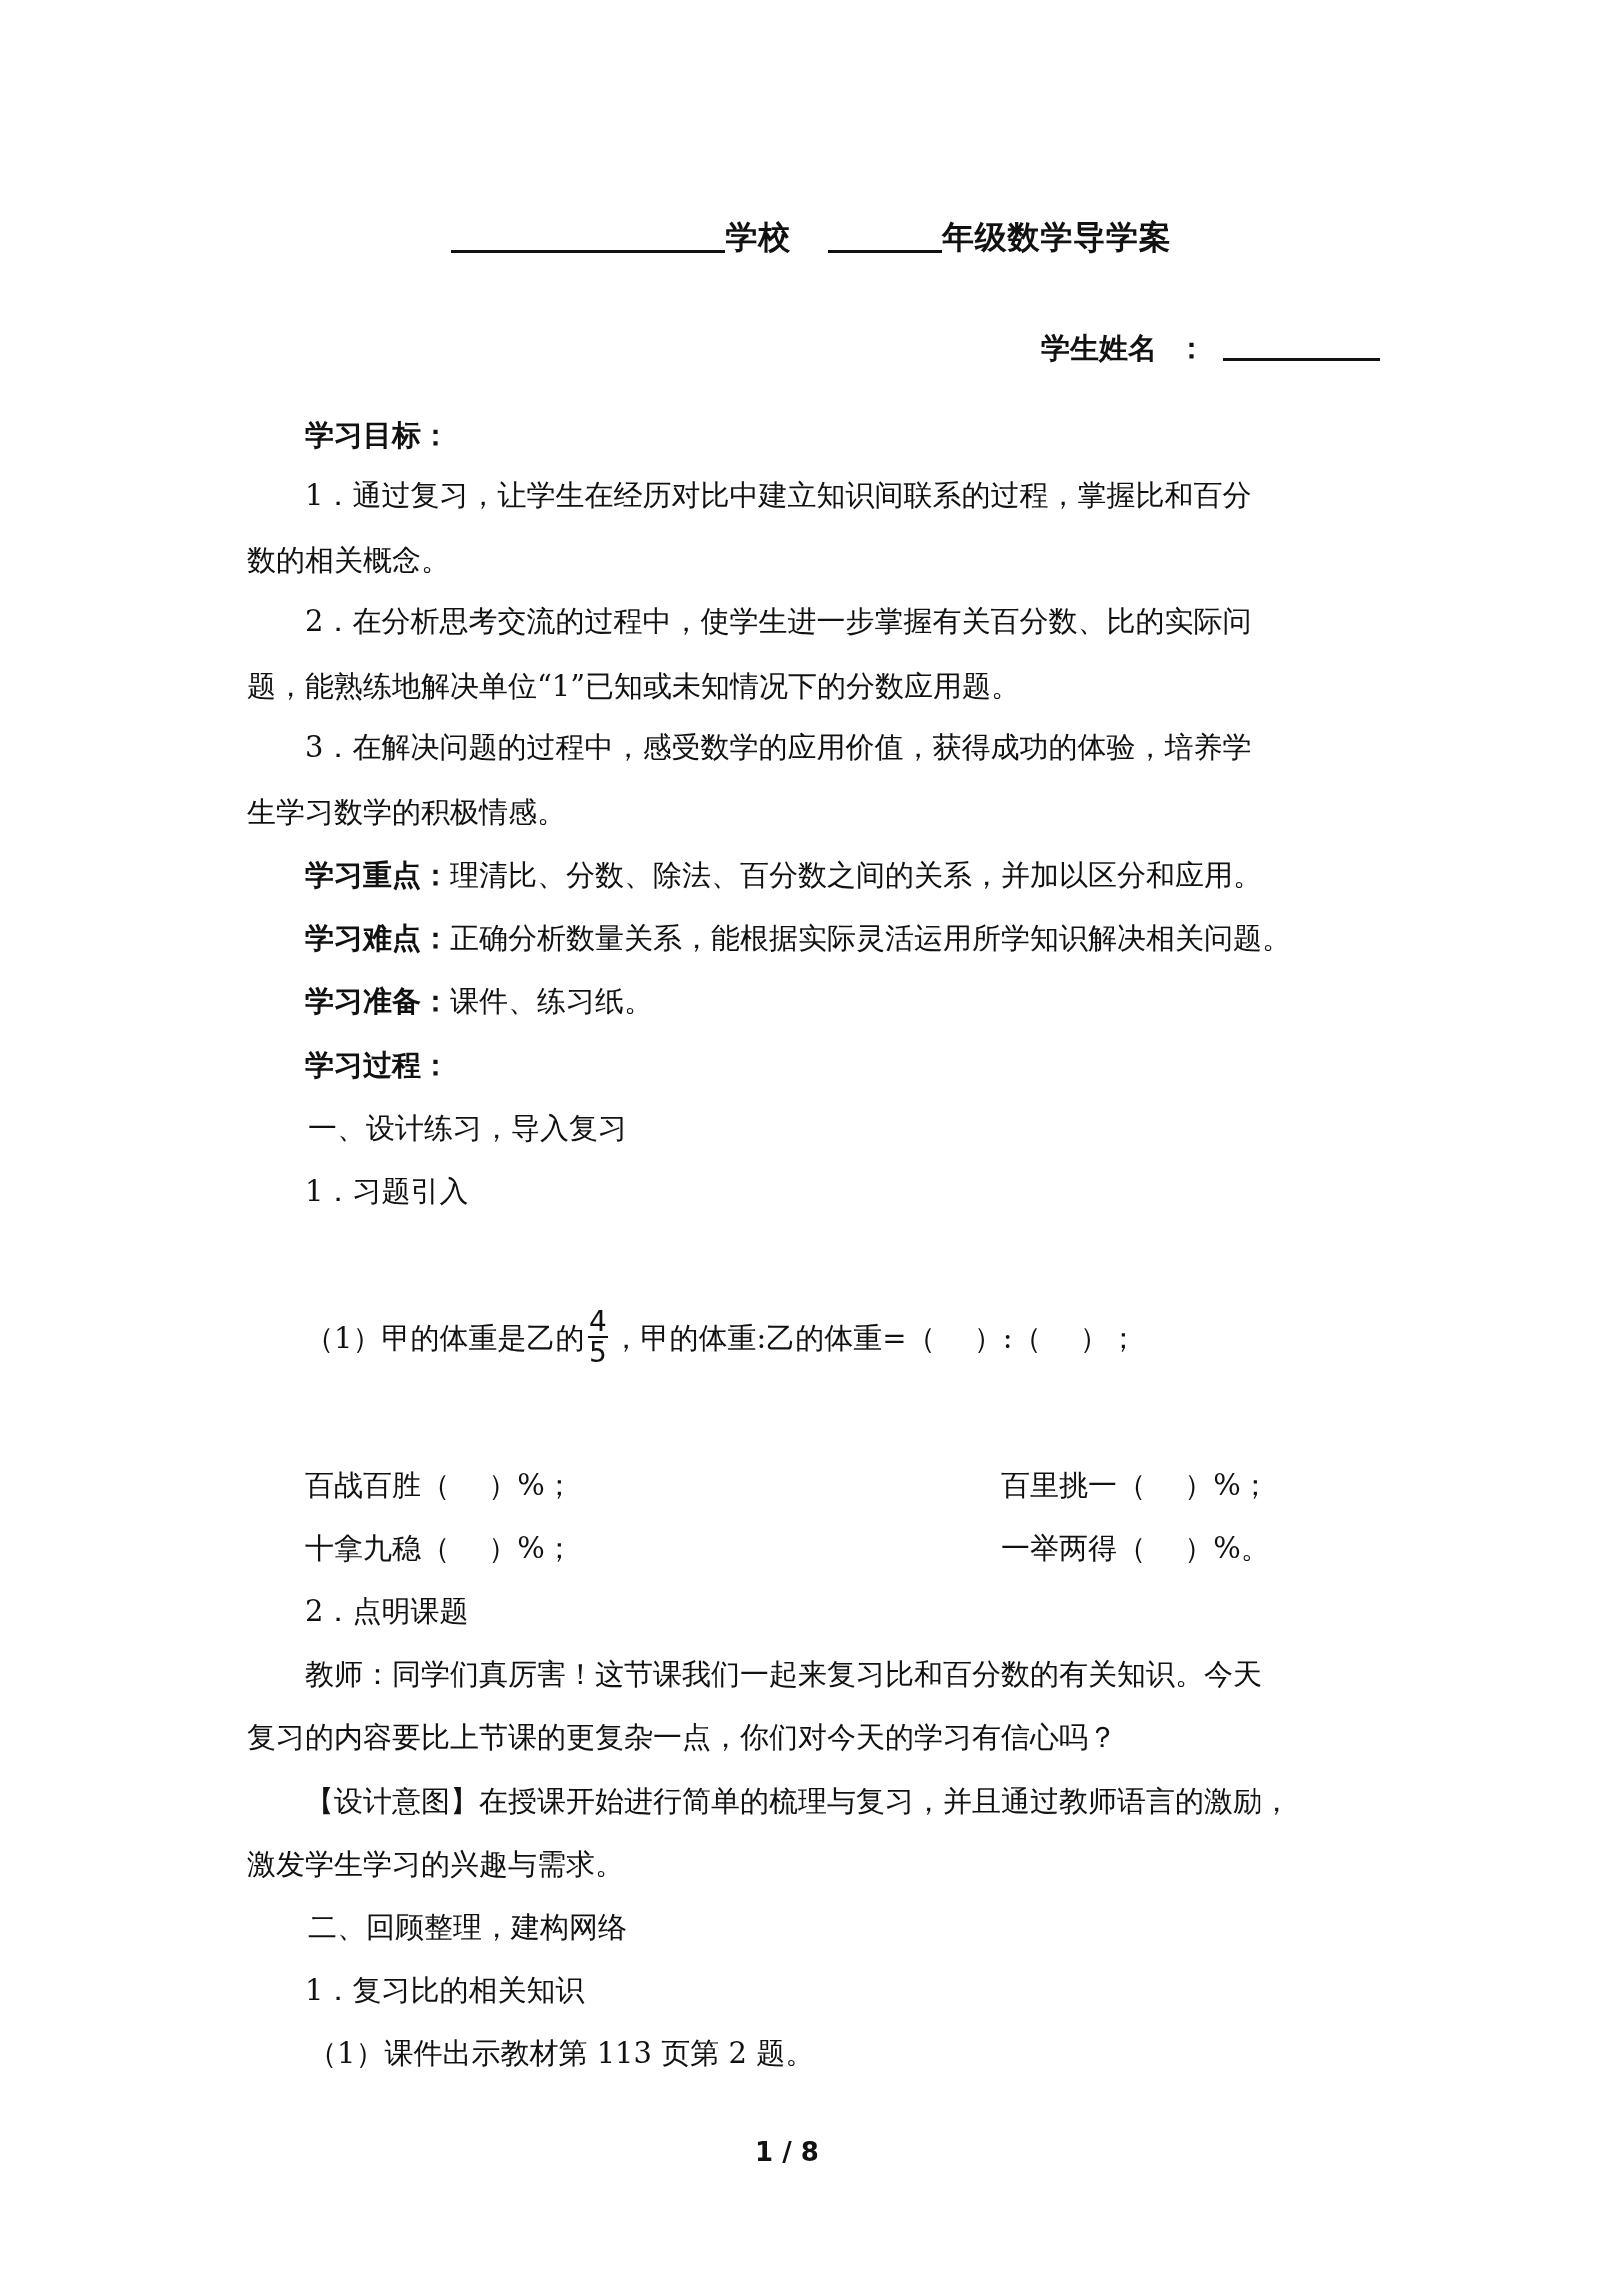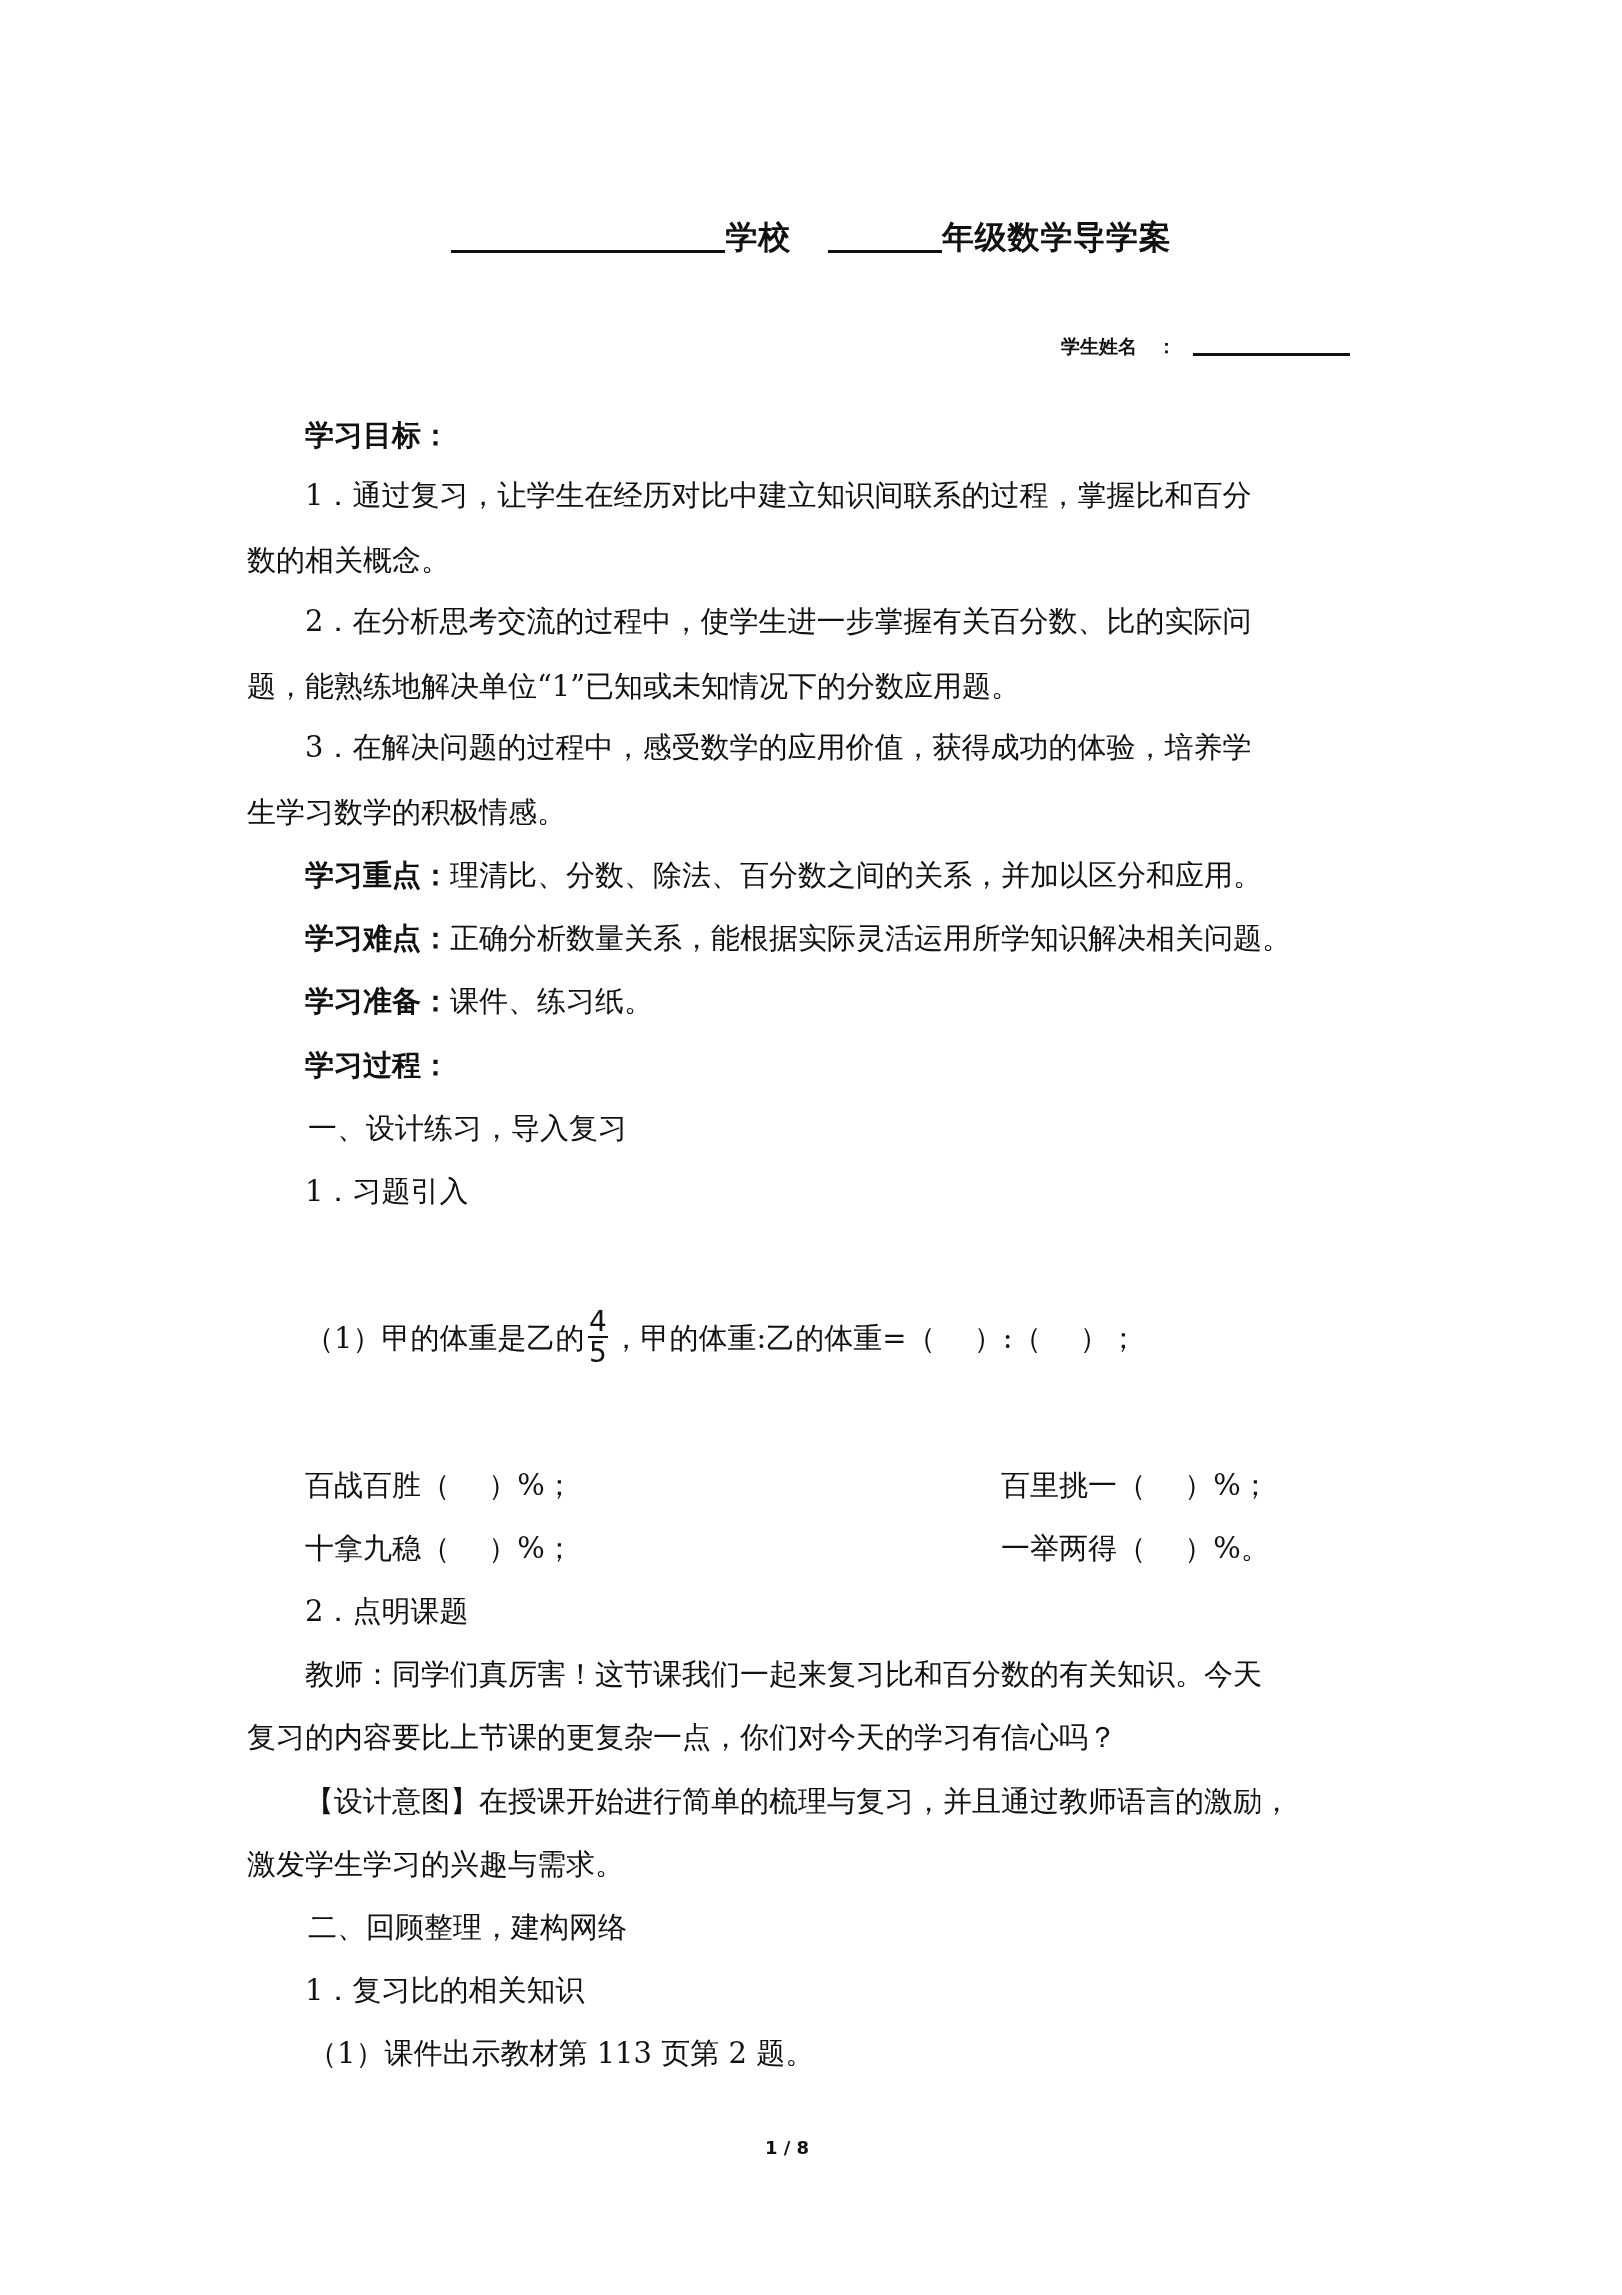--- a/index.html
+++ b/index.html
@@ -12,43 +12,43 @@
   .title {
     position: absolute; top: 205px; left: 0; width: 1623px; text-align: center;
     font-family: "DejaVu Sans", "Liberation Sans", sans-serif;
     font-weight: bold; font-size: 32px; line-height: 46px; letter-spacing: 0.8px;
   }
   .blank { display: inline-block; border-bottom: 3.1px solid #111; height: 31px; vertical-align: baseline; margin-bottom: -4.6px; }
   .blank-school { width: 274px; }
   .blank-grade { width: 114px; margin-left: 37px; }
   .student {
     position: absolute; top: 316px; left: 1041px;
-    font-family: Liberation Mono, monospace;
-    font-weight: bold; font-size: 19px; line-height: 46px; margin-left: 20px;
+    font-family: Liberation Serif, serif;
+    font-weight: bold; font-size: 29px; line-height: 46px;
   }
   .student .colon { margin: 0 17px 0 20px; }
   .blank-name { width: 157px; margin-bottom: -3.1px; height: 28px; }
   .line {
     position: absolute; left: 0; white-space: nowrap;
     font-size: 29px; line-height: 43px;
   }
   .ind { left: 305px; }
   .ind2 { left: 308px; }
   .noind { left: 247px; }
   .bold { font-weight: bold; font-family: Liberation Serif, serif; }
   .frac {
     display: inline-flex; flex-direction: column; align-items: center;
     vertical-align: middle; font-family: "DejaVu Sans", "Liberation Sans", sans-serif;
     font-size: 28px; line-height: 29px; margin: 0 3.1px; position: relative; top: -3.1px;
   }
   .frac .num { border-bottom: 2.3px solid #111; padding: 0 1.5px; }
   .col2 { position: absolute; left: 696px; }
   .pagenum {
     position: absolute; top: 2128px; left: 0; width: 1574px; text-align: center;
-    font-family: "DejaVu Sans", "Liberation Sans", sans-serif; font-weight: bold; font-size: 18px;
+    font-family: "DejaVu Sans", "Liberation Sans", sans-serif; font-weight: bold; font-size: 26px;
   }
 </style>
 </head>
 <body>
 
 <div class="page">
 
   <div class="title">
     <span class="blank blank-school"></span><span>学校</span><span class="blank blank-grade"></span><span>年级数学导学案</span>
   </div>

